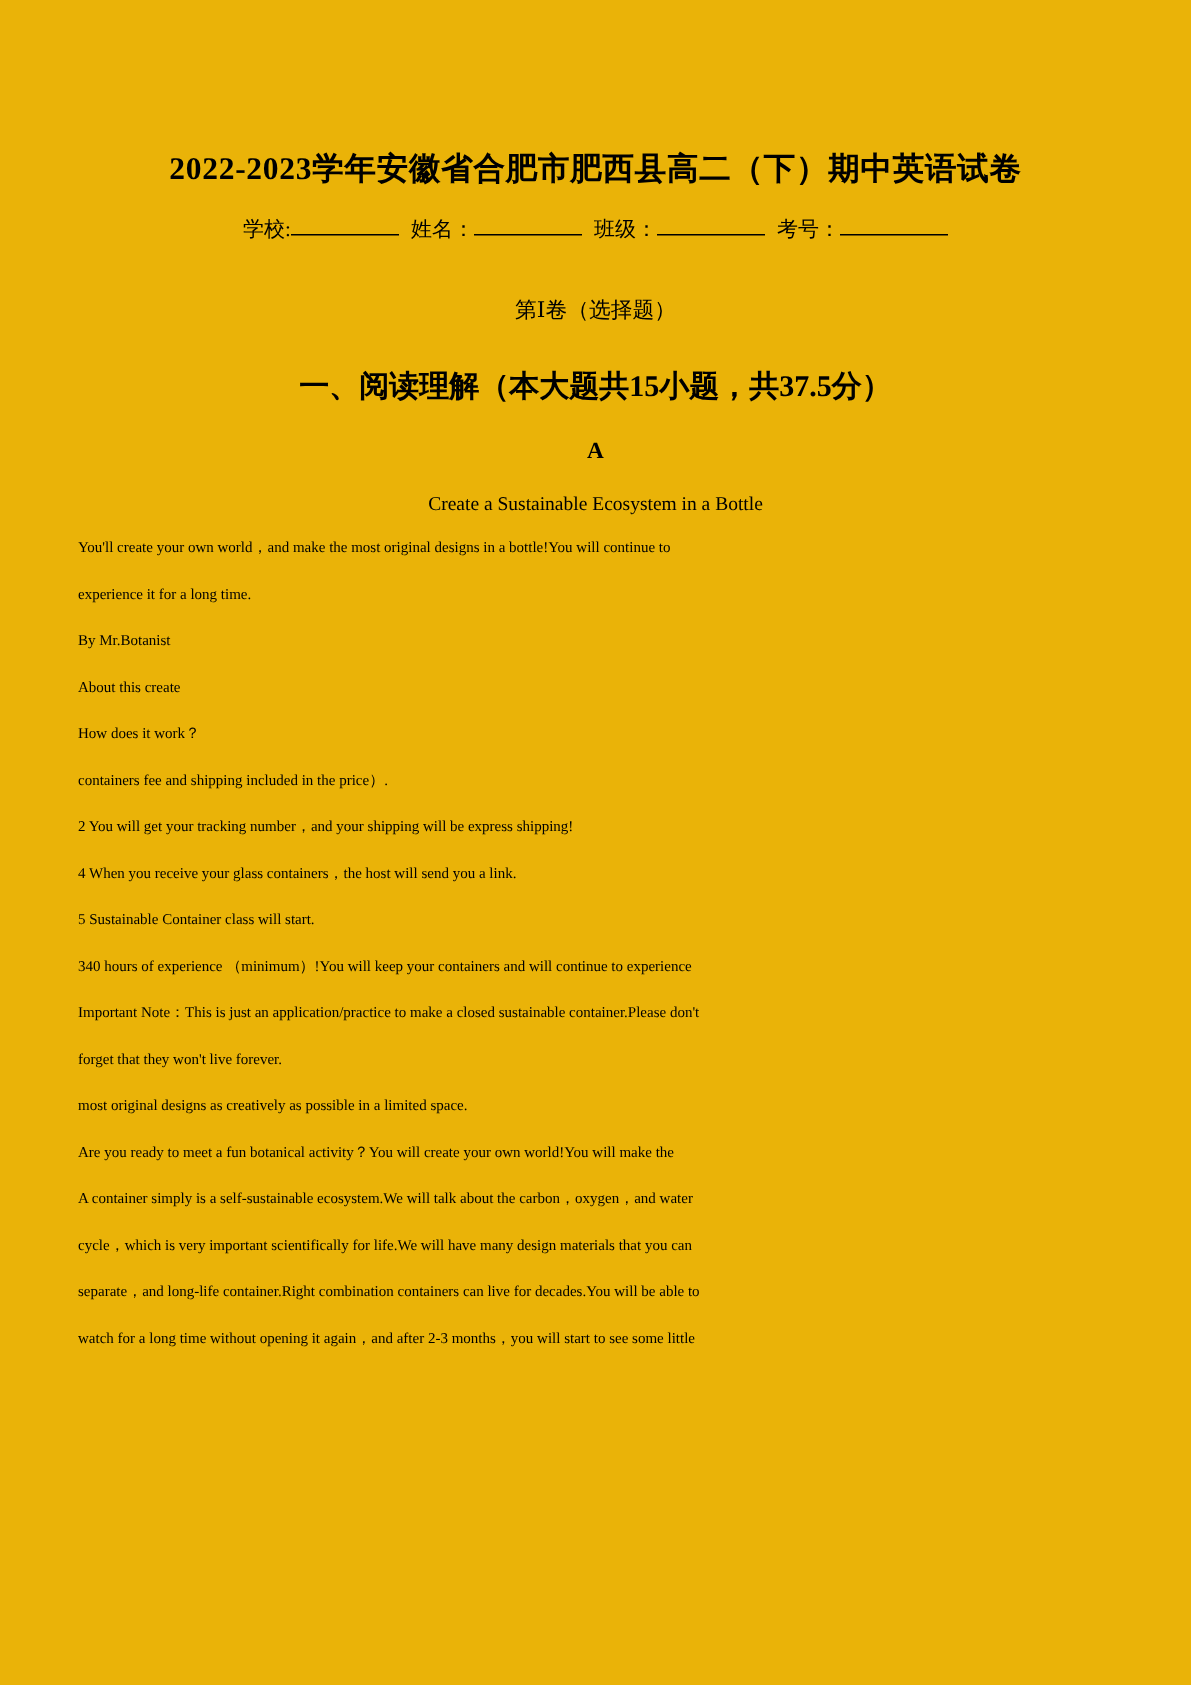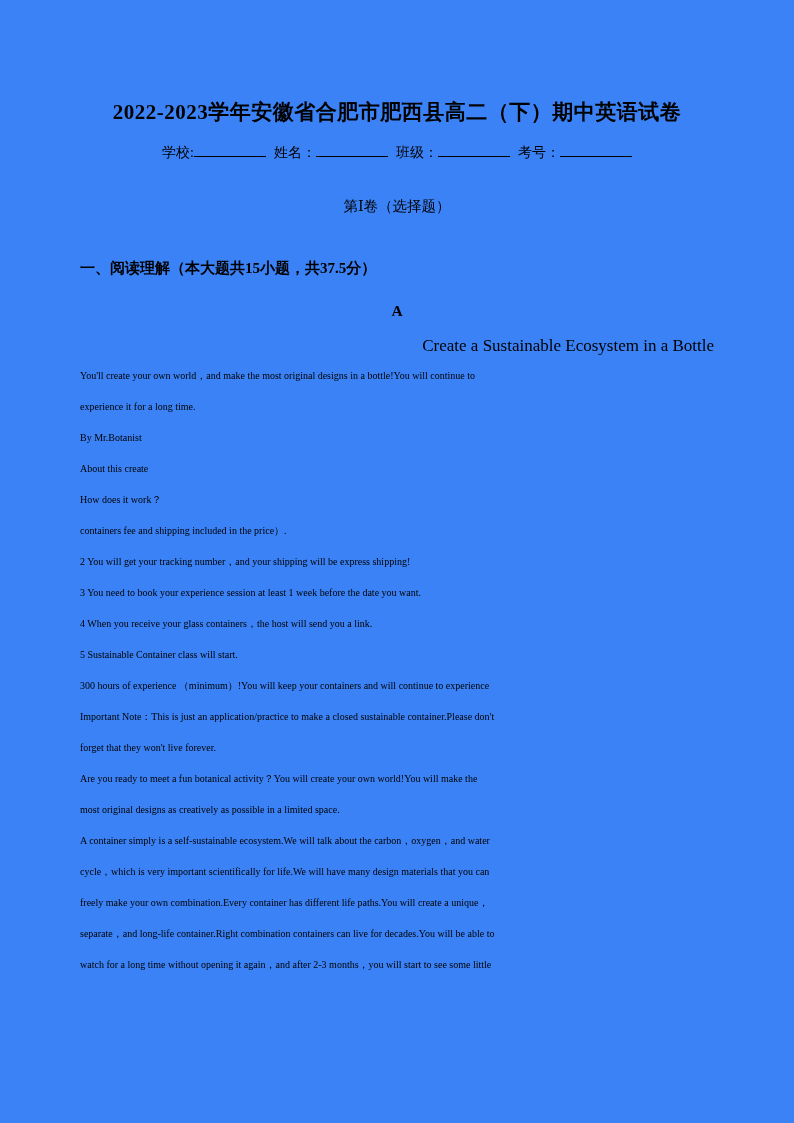--- a/index.html
+++ b/index.html
@@ -1,27 +1,27 @@
 <!DOCTYPE html>
 <html><head>
 <meta charset="utf-8">
 <style>
   html, body { margin: 0; padding: 0; background: #ffffff; }
   .page {
     position: relative;
     width: 794px;
     height: 1123px;
-    background: #3b82f6;
+    background: #eab308;
     color: #000000;
     font-family: "Liberation Serif", "DejaVu Serif", serif;
     overflow: hidden;
     box-sizing: border-box;
   }
   .content {
-    padding: 0 80px;
+    padding: 0 52px;
     box-sizing: border-box;
   }
   .title {
     margin: 0;
     padding-top: 100px;
     text-align: center;
     font-size: 21px;
     line-height: 1.2;
     font-weight: 700;
     letter-spacing: 0.5px;
@@ -41,37 +41,37 @@
     border-bottom: 1px solid #000;
     vertical-align: baseline;
   }
   .volume-heading {
     margin-top: 33px;
     text-align: center;
     font-size: 14.5px;
     line-height: 20px;
   }
   .section-heading {
-    margin-top: 42px;
-    text-align: left;
-    font-size: 15px;
+    margin-top: 31px;
+    text-align: center;
+    font-size: 20px;
     line-height: 20px;
     font-weight: 700;
   }
   .passage-label {
     margin-top: 23px;
     text-align: center;
     font-size: 15.5px;
     line-height: 20px;
     font-weight: 700;
   }
   .passage-title {
     margin-top: 15px;
-    text-align: right;
-    font-size: 17px;
+    text-align: center;
+    font-size: 13px;
     line-height: 19px;
   }
   .passage-body {
     margin-top: 5px;
     font-size: 10px;
   }
   .passage-body .line {
     height: 31px;
     line-height: 31px;
     white-space: pre;
@@ -98,29 +98,27 @@
     <div class="passage-title">Create a Sustainable Ecosystem in a Bottle</div>
 
     <div class="passage-body">
       <div class="line">You'll create your own world，and make the most original designs in a bottle!You will continue to</div>
       <div class="line">experience it for a long time.</div>
       <div class="line">By Mr.Botanist</div>
       <div class="line">About this create</div>
       <div class="line">How does it work？</div>
       <div class="line">containers fee and shipping included in the price）.</div>
       <div class="line">2 You will get your tracking number，and your shipping will be express shipping!</div>
-      <div class="line">3 You need to book your experience session at least 1 week before the date you want.</div>
       <div class="line">4 When you receive your glass containers，the host will send you a link.</div>
       <div class="line">5 Sustainable Container class will start.</div>
-      <div class="line">300 hours of experience （minimum）!You will keep your containers and will continue to experience</div>
+      <div class="line">340 hours of experience （minimum）!You will keep your containers and will continue to experience</div>
       <div class="line">Important Note：This is just an application/practice to make a closed sustainable container.Please don't</div>
       <div class="line">forget that they won't live forever.</div>
+      <div class="line">most original designs as creatively as possible in a limited space.</div>
       <div class="line">Are you ready to meet a fun botanical activity？You will create your own world!You will make the</div>
-      <div class="line">most original designs as creatively as possible in a limited space.</div>
       <div class="line">A container simply is a self-sustainable ecosystem.We will talk about the carbon，oxygen，and water</div>
       <div class="line">cycle，which is very important scientifically for life.We will have many design materials that you can</div>
-      <div class="line">freely make your own combination.Every container has different life paths.You will create a unique，</div>
       <div class="line">separate，and long-life container.Right combination containers can live for decades.You will be able to</div>
       <div class="line">watch for a long time without opening it again，and after 2-3 months，you will start to see some little</div>
     </div>
 
   </div>
 </div>
 
 </body></html>

